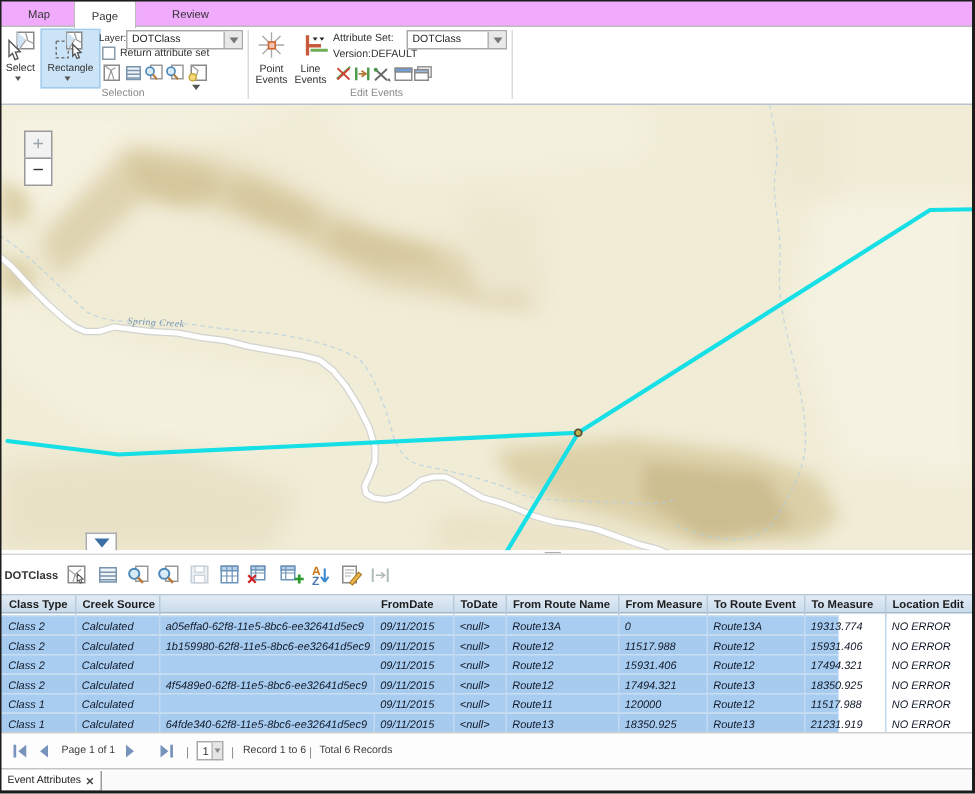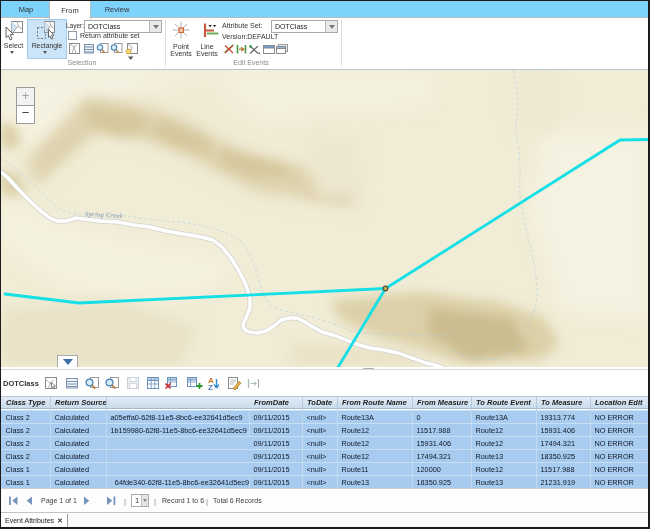--- a/index.html
+++ b/index.html
@@ -4,21 +4,21 @@
 <style>
 * { margin:0; padding:0; box-sizing:border-box; }
 html,body { width:650px; height:529px; overflow:hidden; background:#fff;
   font-family:"Liberation Sans", sans-serif; }
 #frame { position:absolute; left:0; top:0; width:650px; height:529px;
   border-left:1.5px solid #1c1c1c; border-top:1.5px solid #1c1c1c;
   border-right:2px solid #1c1c1c; border-bottom:2px solid #1c1c1c;
   z-index:99; pointer-events:none; }
 
 #tabbar { position:absolute; left:0; top:0; width:650px; height:18px;
-  background:#7dd3fc; border-bottom:1px solid #bbb; }
+  background:#f0abfc; border-bottom:1px solid #bbb; }
 .rtab { position:absolute; top:0; height:18px; font-size:7.5px; color:#333;
   text-align:center; line-height:19px; }
 #tab-edit { left:49px; width:42px; background:#fff; border:1px solid #bbb;
   border-bottom:none; height:19px; border-radius:2px 2px 0 0; z-index:2; }
 
 #ribbon { position:absolute; left:0; top:18px; width:650px; height:52px;
   background:#fff; border-bottom:1px solid #b9c3cf; }
 .gsep { position:absolute; top:2px; height:46px; width:1px; background:#dcdcdc; }
 .glabel { position:absolute; top:41px; font-size:7px; color:#8a8a8a; width:80px; text-align:center; }
 .btxt { position:absolute; font-size:7px; color:#333; text-align:center; line-height:7.5px; }
@@ -46,22 +46,22 @@
   border:5px solid transparent; border-top:6px solid #3a6ea5; }
 
 #panel { position:absolute; left:0; top:367px; width:650px; height:162px; background:#fff; }
 #ttools { position:absolute; left:0; top:2px; width:650px; height:27px; background:#fff; border-top:1px solid #d6d6d6; }
 #dotlbl { position:absolute; left:3px; top:9px; font-size:7.5px; font-weight:bold; color:#333; }
 
 #grid { position:absolute; left:0; top:29px; width:650px; }
 #ghead { position:absolute; left:0; top:0; width:650px; height:13px;
   background:linear-gradient(#e2ecf6,#c9dbeb); border-top:1px solid #b4c6d8; border-bottom:1px solid #a3b8cc; }
 .hc { position:absolute; top:0; height:16px; font-size:7.5px; font-weight:bold; color:#1c1c1c;
-  line-height:12px; padding-left:4px; border-right:1px solid #b7c9da; overflow:hidden; white-space:nowrap;font-style:italic; }
-.row { position:absolute; left:0; width:650px; height:13px; }
+  line-height:12px; padding-left:4px; border-right:1px solid #b7c9da; overflow:hidden; white-space:nowrap; }
+.row { position:absolute; left:0; width:559px; height:13px;font-style:italic; }
 .r0 { background:#a9cdf0; border-top:1px solid #c8def3; }
 .r1 { background:#a6cbef; border-top:1px solid #c8def3; }
 .dc { position:absolute; top:0; height:13px; font-size:7.3px; color:#101828; line-height:13px;
   padding-left:3.5px; border-right:1px solid #c2d9ef; overflow:hidden; white-space:nowrap; }
 
 #pager { position:absolute; left:0; top:121px; width:650px; height:25px; background:#fdfdfd;
   border-top:1px solid #cfcfcf; border-bottom:1px solid #c4c4c4; }
 .ptxt { position:absolute; top:8px; font-size:7px; color:#3c3c3c; }
 
 #btabs { position:absolute; left:0; top:147px; width:650px; height:15px; background:#fafafa; }
@@ -69,22 +69,22 @@
   border-right:1px solid #9c9c9c; border-bottom:1px solid #9c9c9c; }
 #btab1 span { position:absolute; left:5px; top:3px; font-size:7px; color:#222; }
 #btab1 .x { position:absolute; left:57px; top:3px; font-size:7px; color:#444; font-weight:bold; }
 </style>
 </head>
 <body>
 <div id="frame"></div>
 
 <div id="tabbar">
   <div class="rtab" style="left:12px;width:28px;">Map</div>
-  <div class="rtab" id="tab-edit">From</div>
-  <div class="rtab" style="left:103px;width:28px;">Review</div>
+  <div class="rtab" id="tab-edit">Page</div>
+  <div class="rtab" style="left:113px;width:28px;">Review</div>
 </div>
 
 <div id="ribbon">
   <div id="rectbtn"></div>
   <svg width="650" height="52" style="position:absolute;left:0;top:0;">
 
     <rect x="11.5" y="3.5" width="11" height="11" fill="#fdfdfd" stroke="#8a8a8a"></rect>
     <path d="M11.5,3.5 L17,8 L14,14.5 L11.5,12 Z" fill="#cfe4f4" stroke="none"></path>
     <path d="M17,3.5 L18.5,9 L22.5,11 M13,14.5 L17.5,8.5" stroke="#9a9a9a" fill="none" stroke-width="0.8"></path>
     <path d="M6,9 L13.5,16.5 L10.3,16.7 L12,21 L10,21.8 L8.3,17.6 L6,19.6 Z" fill="#fff" stroke="#555" stroke-width="0.9"></path>
@@ -290,21 +290,21 @@
       </g>
       <g opacity="0.8">
         <path d="M248.5,9 V18 M258.5,9 V18" stroke="#9aa" stroke-width="1.3"></path>
         <path d="M250.5,13.5 H256 M254,11.5 L256.5,13.5 L254,15.5" stroke="#9aa" stroke-width="1" fill="none"></path>
       </g>
     </svg>
   </div>
   <div id="grid">
     <div id="ghead">
       <div class="hc" style="left:2px;width:49px;">Class Type</div>
-      <div class="hc" style="left:51px;width:56px;">Return Source</div>
+      <div class="hc" style="left:51px;width:56px;">Creek Source</div>
       <div class="hc" style="left:250px;width:53px;">FromDate</div>
       <div class="hc" style="left:303px;width:35px;">ToDate</div>
       <div class="hc" style="left:338px;width:75px;">From Route Name</div>
       <div class="hc" style="left:413px;width:59px;">From Measure</div>
       <div class="hc" style="left:472px;width:65px;">To Route Event</div>
       <div class="hc" style="left:537px;width:54px;">To Measure</div>
       <div class="hc" style="left:591px;width:57px;border-right:none;">Location Edit</div>
     </div>
   <div class="row r0" style="top: 14px;">
         <div class="dc" style="left: 2px; width: 49px;">Class 2</div>
@@ -337,20 +337,21 @@
         <div class="dc" style="left: 303px; width: 35px;">&lt;null&gt;</div>
         <div class="dc" style="left: 338px; width: 75px;">Route12</div>
         <div class="dc" style="left: 413px; width: 59px;">15931.406</div>
         <div class="dc" style="left: 472px; width: 65px;">Route12</div>
         <div class="dc" style="left: 537px; width: 54px;">17494.321</div>
         <div class="dc" style="left: 591px; width: 57px; border-right: none;">NO ERROR</div>
       </div>
       <div class="row r1" style="top: 53px;">
         <div class="dc" style="left: 2px; width: 49px;">Class 2</div>
         <div class="dc" style="left: 51px; width: 56px;">Calculated</div>
+        <div class="dc" style="left: 107px; width: 143px;">4f5489e0-62f8-11e5-8bc6-ee32641d5ec9</div>
         <div class="dc" style="left: 250px; width: 53px;">09/11/2015</div>
         <div class="dc" style="left: 303px; width: 35px;">&lt;null&gt;</div>
         <div class="dc" style="left: 338px; width: 75px;">Route12</div>
         <div class="dc" style="left: 413px; width: 59px;">17494.321</div>
         <div class="dc" style="left: 472px; width: 65px;">Route13</div>
         <div class="dc" style="left: 537px; width: 54px;">18350.925</div>
         <div class="dc" style="left: 591px; width: 57px; border-right: none;">NO ERROR</div>
       </div>
       <div class="row r0" style="top: 66px;">
         <div class="dc" style="left: 2px; width: 49px;">Class 1</div>
@@ -359,21 +360,21 @@
         <div class="dc" style="left: 303px; width: 35px;">&lt;null&gt;</div>
         <div class="dc" style="left: 338px; width: 75px;">Route11</div>
         <div class="dc" style="left: 413px; width: 59px;">120000</div>
         <div class="dc" style="left: 472px; width: 65px;">Route12</div>
         <div class="dc" style="left: 537px; width: 54px;">11517.988</div>
         <div class="dc" style="left: 591px; width: 57px; border-right: none;">NO ERROR</div>
       </div>
       <div class="row r1" style="top: 79px;">
         <div class="dc" style="left: 2px; width: 49px;">Class 1</div>
         <div class="dc" style="left: 51px; width: 56px;">Calculated</div>
-        <div class="dc" style="left: 107px; width: 143px; text-align: right;">64fde340-62f8-11e5-8bc6-ee32641d5ec9</div>
+        <div class="dc" style="left: 107px; width: 143px;">64fde340-62f8-11e5-8bc6-ee32641d5ec9</div>
         <div class="dc" style="left: 250px; width: 53px;">09/11/2015</div>
         <div class="dc" style="left: 303px; width: 35px;">&lt;null&gt;</div>
         <div class="dc" style="left: 338px; width: 75px;">Route13</div>
         <div class="dc" style="left: 413px; width: 59px;">18350.925</div>
         <div class="dc" style="left: 472px; width: 65px;">Route13</div>
         <div class="dc" style="left: 537px; width: 54px;">21231.919</div>
         <div class="dc" style="left: 591px; width: 57px; border-right: none;">NO ERROR</div>
       </div>
     </div>
   <div id="pager">

